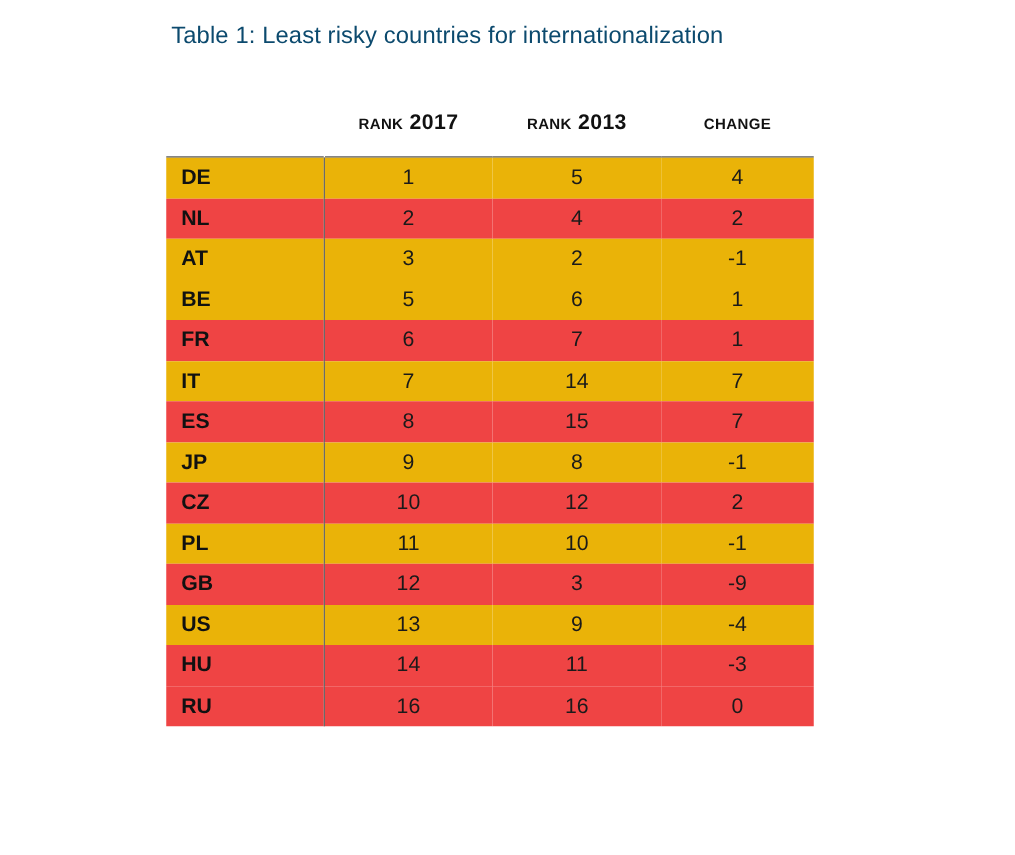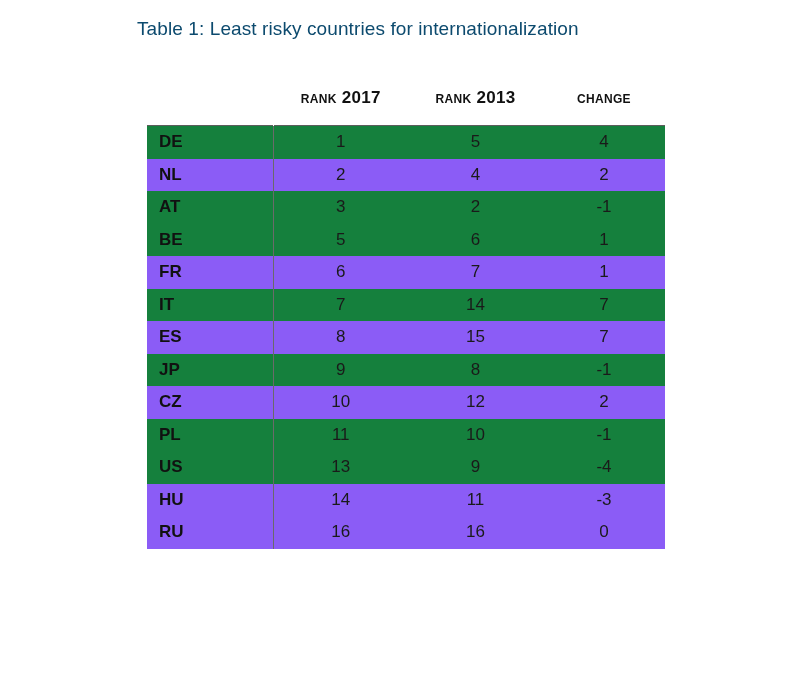--- a/index.html
+++ b/index.html
@@ -22,21 +22,21 @@
     top: 18px;
     font-size: 19px;
     font-weight: 400;
     color: #0c4a6e;
     letter-spacing: 0.1px;
     white-space: nowrap;
   }
 
   .rank-table {
     position: absolute;
-    left: 147px;
+    left: 133px;
     top: 70px;
     width: 518px;
     border-collapse: collapse;
     table-layout: fixed;
   }
 
   .rank-table col.c-country { width: 126px; }
   .rank-table col.c-r2017   { width: 135px; }
   .rank-table col.c-r2013   { width: 135px; }
   .rank-table col.c-change  { width: 122px; }
@@ -64,24 +64,24 @@
 
   .rank-table tbody td {
     height: 32.5px;
     padding: 0;
     font-size: 17px;
     vertical-align: middle;
     border: none;
   }
 
   .rank-table tbody tr.shaded td {
-    background: #15803d;
+    background: #eab308;
   }
   .rank-table tbody tr.plain td {
-    background: #8b5cf6;
+    background: #ef4444;
   }
 
   .rank-table tbody td.country {
     font-weight: 700;
     text-align: left;
     padding-left: 12px;
     color: #111111;
   }
   .rank-table tbody td.num {
     text-align: center;
@@ -172,20 +172,26 @@
         <td class="num">10</td>
         <td class="num">12</td>
         <td class="num">2</td>
       </tr>
       <tr class="shaded">
         <td class="country">PL</td>
         <td class="num">11</td>
         <td class="num">10</td>
         <td class="num">-1</td>
       </tr>
+      <tr class="plain">
+        <td class="country">GB</td>
+        <td class="num">12</td>
+        <td class="num">3</td>
+        <td class="num">-9</td>
+      </tr>
       <tr class="shaded">
         <td class="country">US</td>
         <td class="num">13</td>
         <td class="num">9</td>
         <td class="num">-4</td>
       </tr>
       <tr class="plain">
         <td class="country">HU</td>
         <td class="num">14</td>
         <td class="num">11</td>

